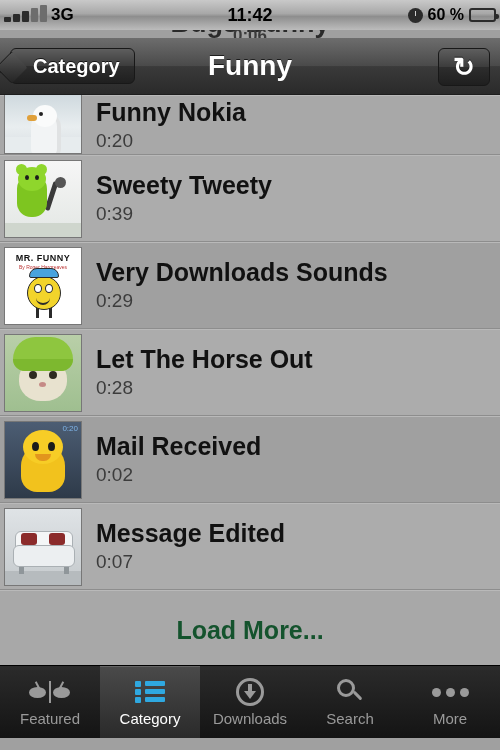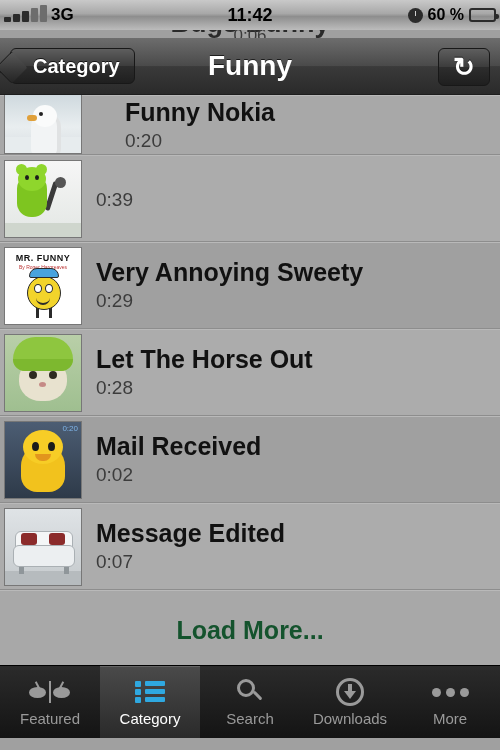--- a/index.html
+++ b/index.html
@@ -125,21 +125,21 @@
     font-size: 27px;
     font-weight: bold;
     z-index: 10;
   }
   .np-sub {
     position: absolute;
     top: 26px; left: 0; width: 500px;
     text-align: center;
     font-size: 17px;
     color: #3a3a3a;
-    font-weight: normal;
+    font-weight: bold;
     z-index: 10;
   }
 
   
   .navbar {
     position: absolute;
     top: 38px; left: 0;
     width: 500px;
     height: 56px;
     background: linear-gradient(to bottom, #6d6d6d 0%, #4a4a4a 50%, #3a3a3a 51%, #2a2a2a 100%);
@@ -592,21 +592,21 @@
       <span class="back-label">Category</span>
     </div>
     <div class="nav-title">Funny</div>
     <div class="refresh-btn">
       <span class="refresh-glyph">↻</span>
     </div>
   </div>
 
   <div class="list">
 
-    <div class="row" style="height:60px; align-items:flex-end;gap:29px;">
+    <div class="row" style="height:60px; align-items:flex-end;">
       <div class="thumb" style="height:60px; margin-bottom:0;">
         <div class="art art-nokia">
           <div class="ground"></div>
             <div class="fig"></div>
             <div class="head"></div>
             <div class="beak"></div>
             <div class="eye"></div>
         </div>
       </div>
       <div class="row-text">
@@ -623,40 +623,41 @@
             <div class="mic-head"></div>
           <div class="body"></div>
             <div class="ear l"></div>
             <div class="ear r"></div>
             <div class="head2"></div>
           <div class="eyeg l"></div>
             <div class="eyeg r"></div>
         </div>
       </div>
       <div class="row-text">
+        <div class="row-title">Sweety Tweety</div>
         <div class="row-dur">0:39</div>
       </div>
     </div>
 
     <div class="row alt">
       <div class="thumb">
         <div class="art art-funny">
           <div class="cap">MR. FUNNY</div>
           <div class="cap2">By Roger Hargreaves</div>
           <div class="mrleg l"></div>
             <div class="mrleg r"></div>
           <div class="mrbody"></div>
             <div class="mrhat"></div>
           <div class="mreye l"></div>
             <div class="mreye r"></div>
             <div class="mrmouth"></div>
         </div>
       </div>
       <div class="row-text">
-        <div class="row-title">Very Annoying Sweety</div>
+        <div class="row-title">Very Downloads Sounds</div>
         <div class="row-dur">0:29</div>
       </div>
     </div>
 
     <div class="row lite">
       <div class="thumb">
         <div class="art art-cat">
           <div class="catface"></div>
             <div class="wig"></div>
             <div class="fringe"></div>
@@ -732,36 +733,36 @@
           <span class="dot r2"></span>
             <span class="ln r2"></span>
           <span class="dot r3"></span>
             <span class="ln r3"></span>
         </div>
       </div>
       <div class="tab-label">Category</div>
     </div>
     <div class="tab">
       <div class="tab-ico">
-        <div class="ico-search">
-            <span class="circ"></span>
-            <span class="hdl"></span>
-          </div>
-      </div>
-      <div class="tab-label">Search</div>
-    </div>
-    <div class="tab">
-      <div class="tab-ico">
         <div class="ico-dl">
             <span class="ring"></span>
             <span class="arw"></span>
             <span class="arwh"></span>
           </div>
       </div>
       <div class="tab-label">Downloads</div>
+    </div>
+    <div class="tab">
+      <div class="tab-ico">
+        <div class="ico-search">
+            <span class="circ"></span>
+            <span class="hdl"></span>
+          </div>
+      </div>
+      <div class="tab-label">Search</div>
     </div>
     <div class="tab">
       <div class="tab-ico">
         <div class="ico-more">
             <i></i>
             <i></i>
             <i></i>
           </div>
       </div>
       <div class="tab-label">More</div>

